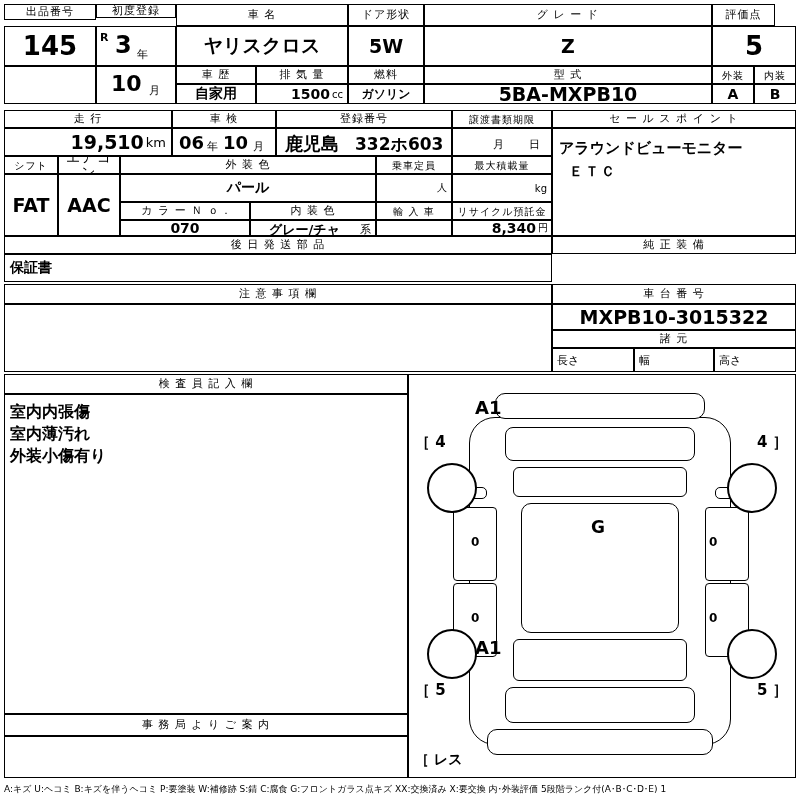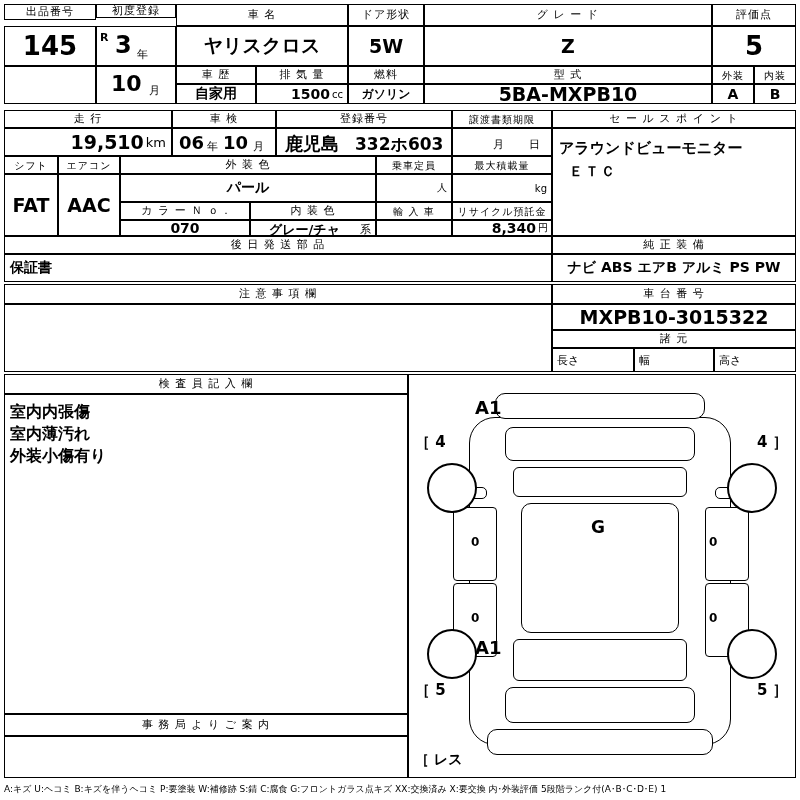--- a/index.html
+++ b/index.html
@@ -66,21 +66,21 @@
     </div>
   <div class="box c lbl" style="left:176px;top:4px;  width:172px; height:22px;">
       <span>車 名</span>
     </div>
   <div class="box c lbl" style="left:348px;top:4px;  width:76px;  height:22px;">
       <span>ドア形状</span>
     </div>
   <div class="box c lbl" style="left:424px;top:4px;  width:288px; height:22px;">
       <span>グ レ ー ド</span>
     </div>
-  <div class="box c lbl" style="left:712px;top:4px;  width:84px;  height:22px;">
+  <div class="box c lbl" style="left:712px;top:4px;  width:63px;  height:22px;">
       <span>評価点</span>
     </div>
 
   <div class="box c" style="left:4px;  top:26px; width:92px; height:40px;">
       <span class="big">145</span>
     </div>
   <div class="box" style="left:96px; top:26px; width:80px; height:40px;">
     <span style="position:absolute;left:3px;top:4px;font-size:11px;font-weight:bold;">R</span>
     <span style="position:absolute;left:18px;top:4px;font-size:24px;font-weight:bold;">3</span>
     <span style="position:absolute;left:40px;top:20px;font-size:11px;">年</span>
@@ -179,21 +179,21 @@
 
   <div class="box" style="left:552px;top:128px;width:244px;height:108px;">
     <div style="position:absolute;left:6px;top:10px;font-size:15px;font-weight:bold;letter-spacing:0px;">アラウンドビューモニター</div>
     <div style="position:absolute;left:16px;top:34px;font-size:14px;font-weight:bold;letter-spacing:2px;">ＥＴＣ</div>
   </div>
 
   <div class="box c lbl" style="left:4px;  top:156px;width:54px;height:18px;">
       <span style="font-size:10px;">シフト</span>
     </div>
   <div class="box c lbl" style="left:58px; top:156px;width:62px;height:18px;">
-      <span style="font-size:10px;">エアコン</span>
+      <span style="font-size:14px;">エアコン</span>
     </div>
   <div class="box c lbl" style="left:120px;top:156px;width:256px;height:18px;">
       <span>外 装 色</span>
     </div>
   <div class="box c lbl" style="left:376px;top:156px;width:76px;height:18px;">
       <span style="font-size:10px;">乗車定員</span>
     </div>
   <div class="box c lbl" style="left:452px;top:156px;width:100px;height:18px;">
       <span style="font-size:10px;">最大積載量</span>
     </div>
@@ -243,23 +243,20 @@
 
   <div class="box c lbl" style="left:4px;top:236px;width:548px;height:18px;">
       <span>後 日 発 送 部 品</span>
     </div>
   <div class="box c lbl" style="left:552px;top:236px;width:244px;height:18px;">
       <span>純 正 装 備</span>
     </div>
 
   <div class="box cl" style="left:4px;top:254px;width:548px;height:28px;padding-left:5px;">
       <span class="sm">保証書</span>
-    </div>
-  <div class="box c" style="left:552px;top:254px;width:244px;height:28px;">
-      <span style="font-size:14px;font-weight:bold;">ナビ  ABS  エアB  アルミ  PS  PW</span>
     </div>
 
   <div class="box c lbl" style="left:4px;top:284px;width:548px;height:20px;">
       <span>注 意 事 項 欄</span>
     </div>
   <div class="box" style="left:4px;top:304px;width:548px;height:68px;"></div>
 
   <div class="box c lbl" style="left:552px;top:284px;width:244px;height:20px;">
       <span>車 台 番 号</span>
     </div>

